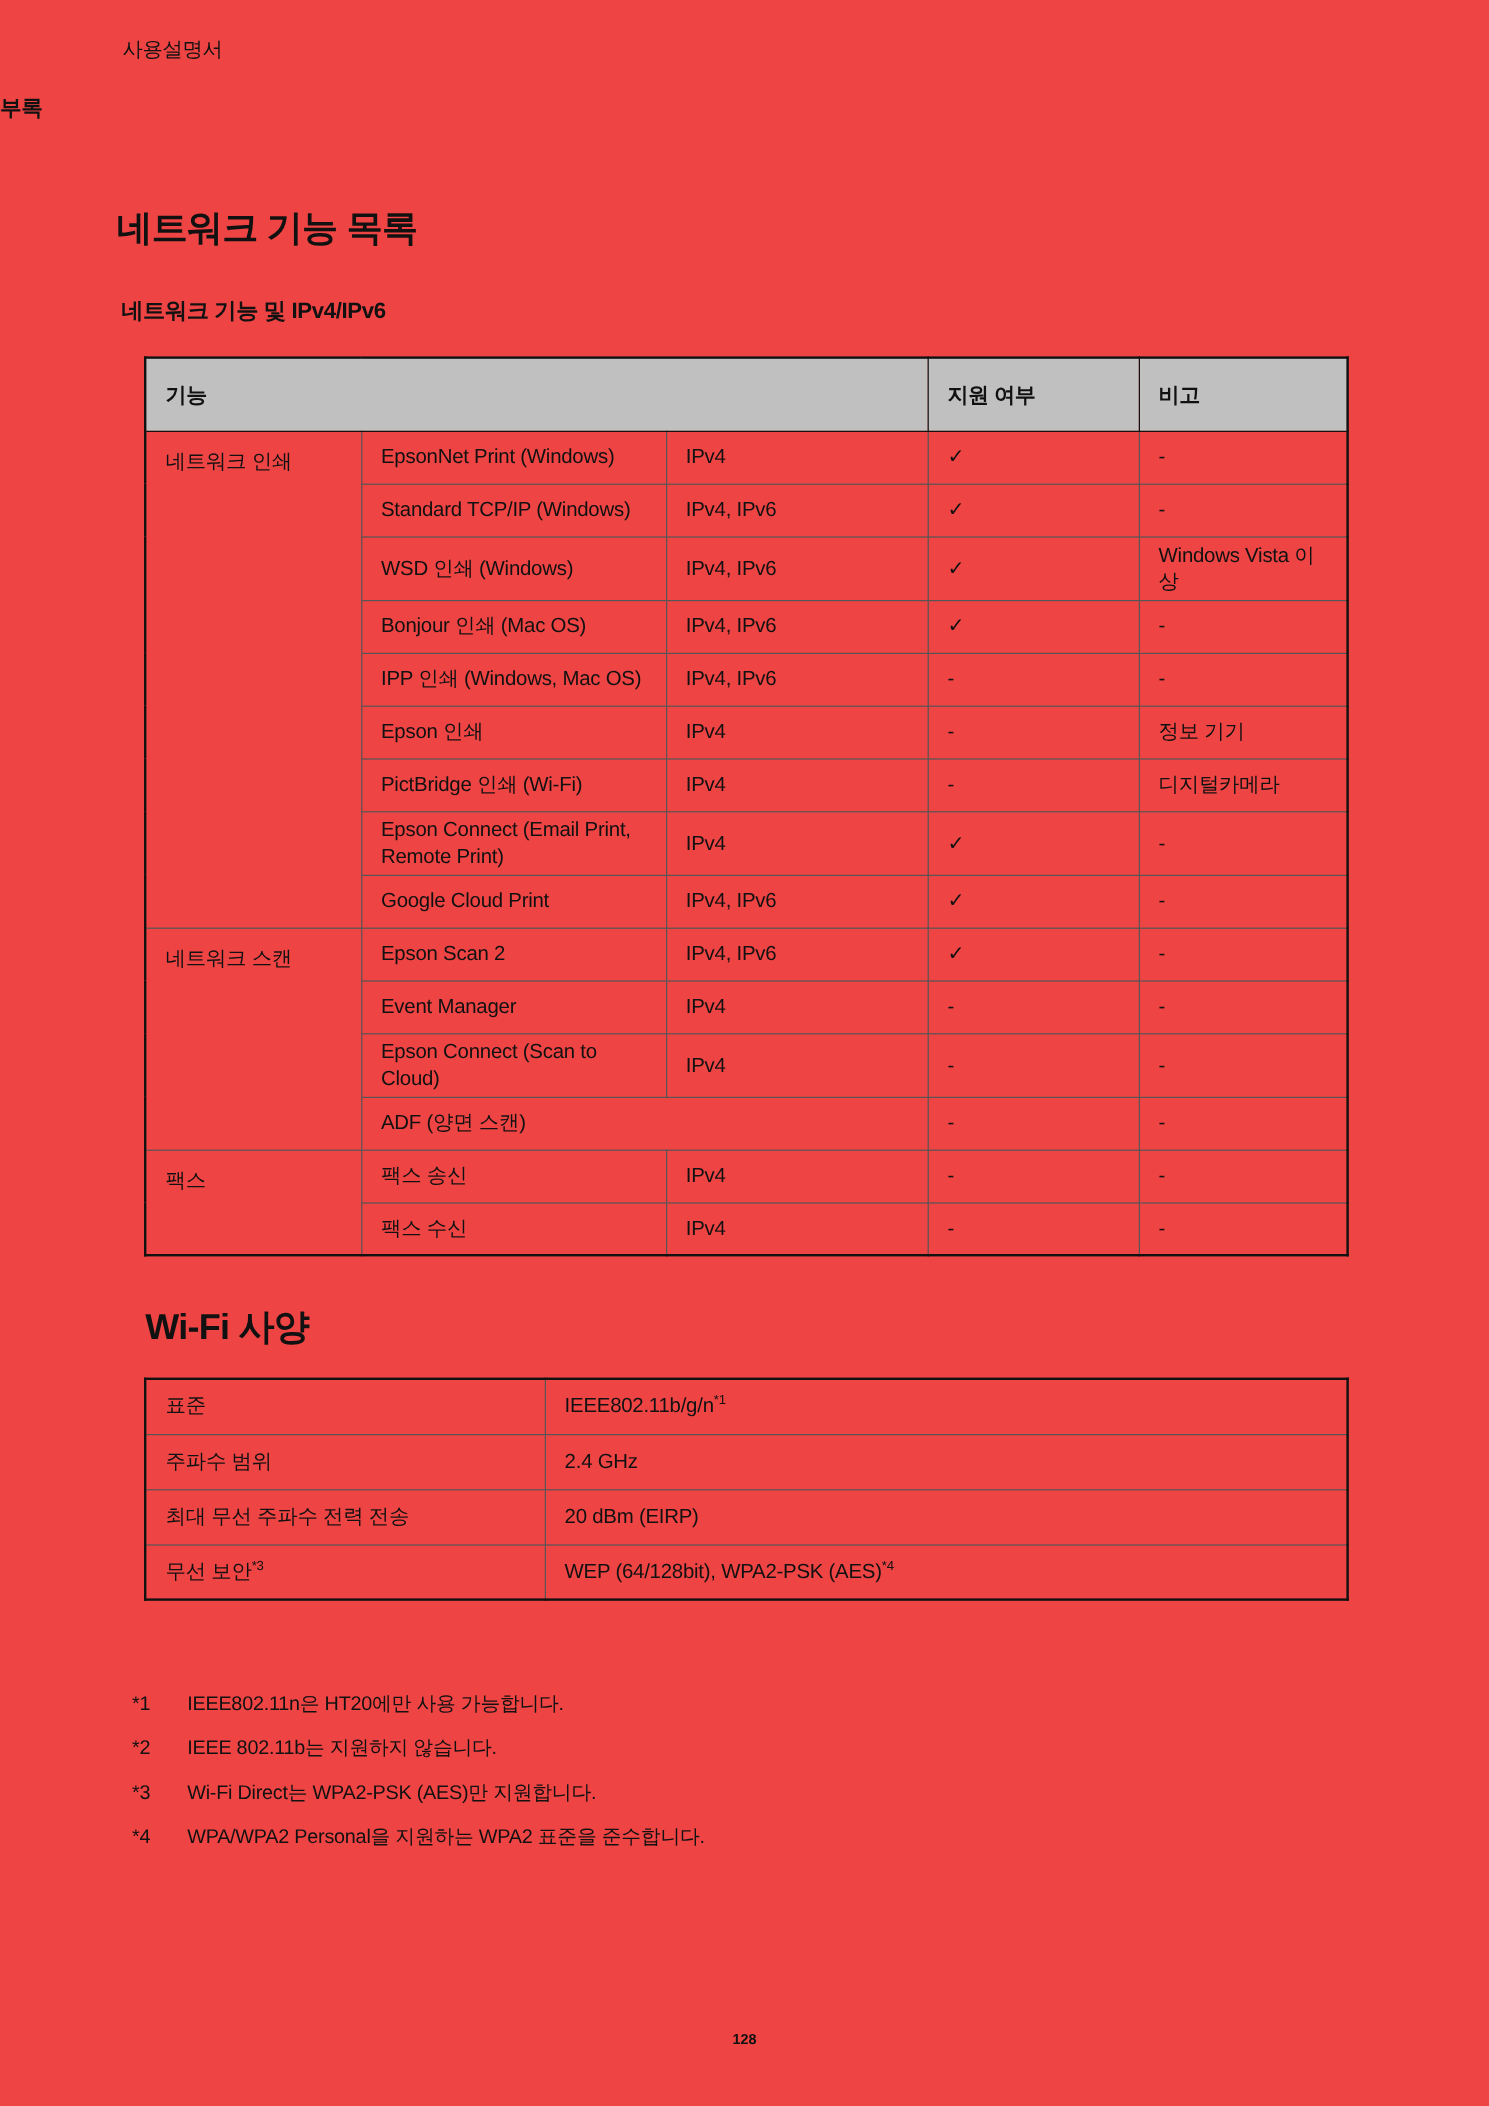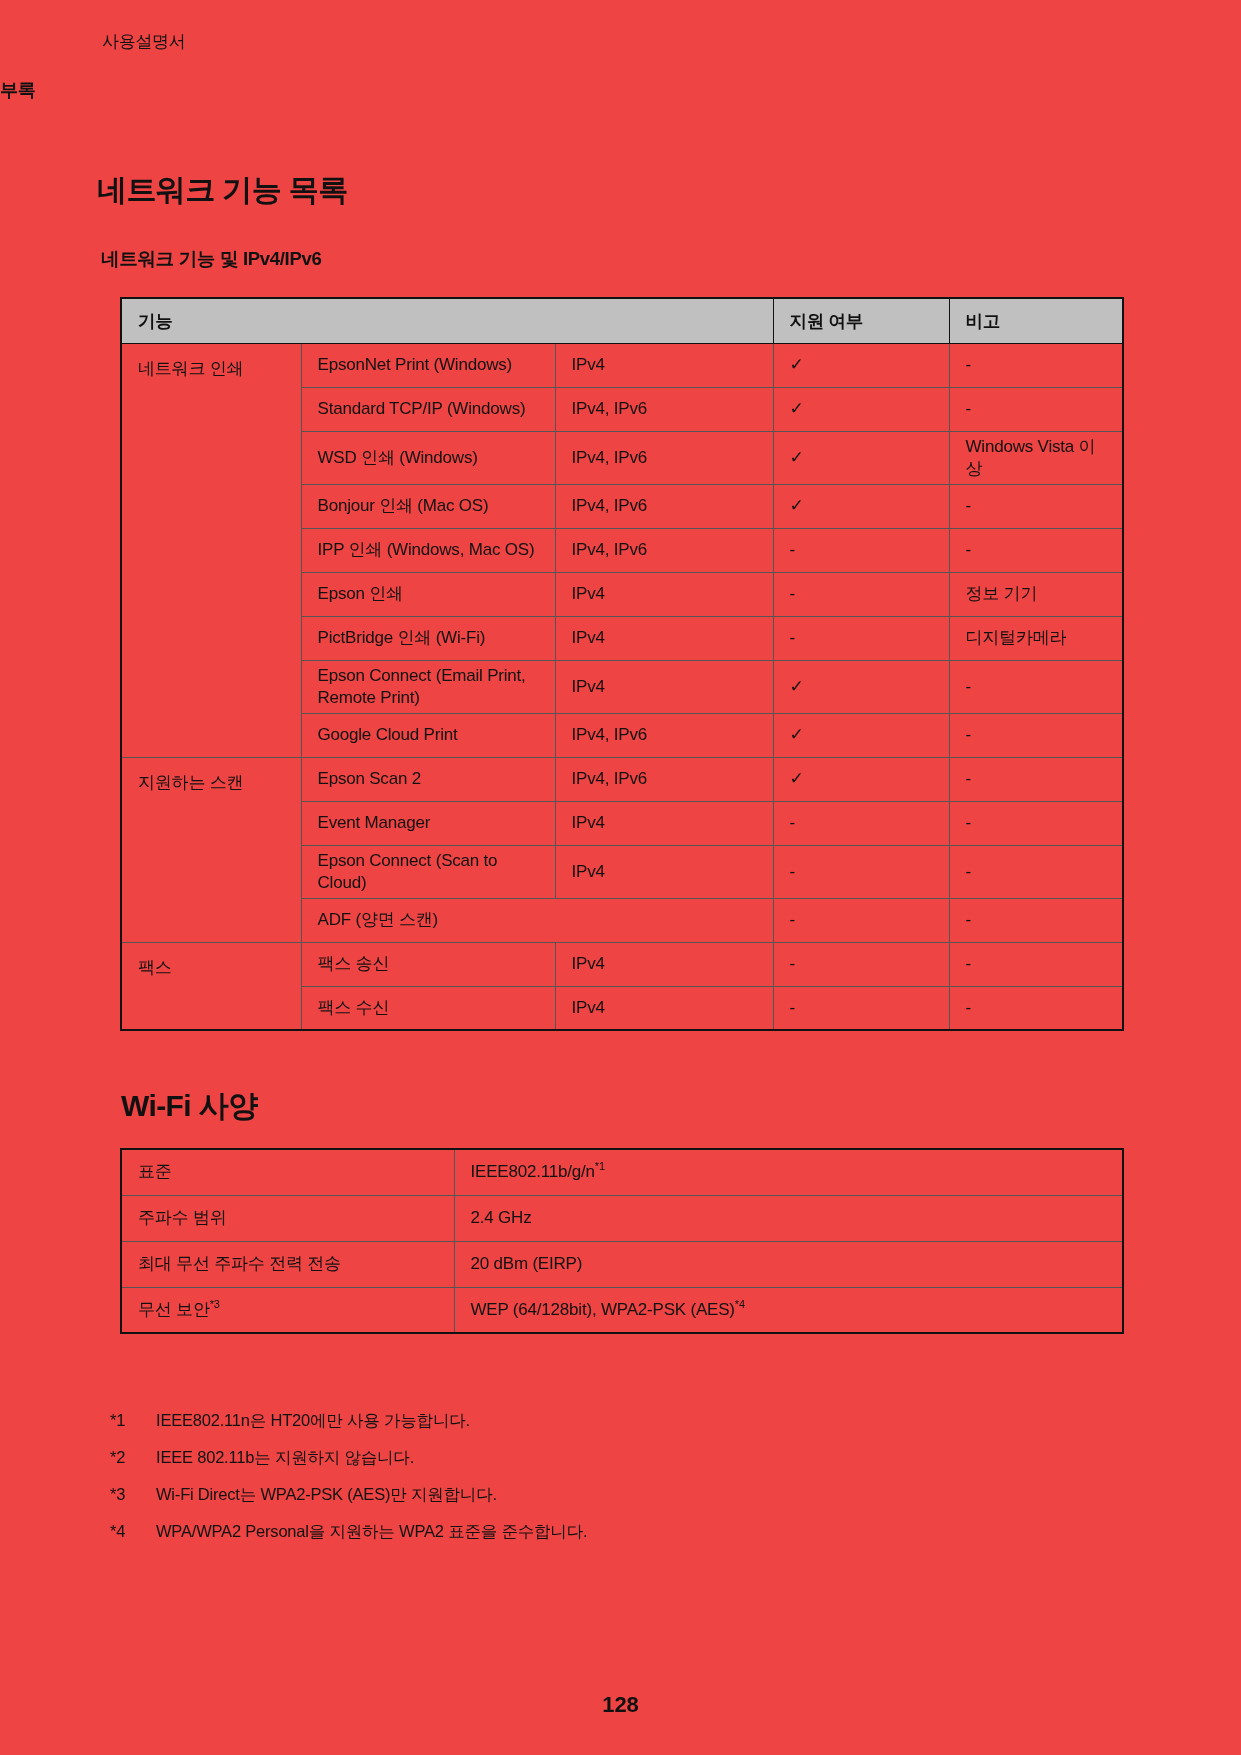--- a/index.html
+++ b/index.html
@@ -49,21 +49,21 @@
   table {
     position: absolute;
     border-collapse: collapse;
     table-layout: fixed;
     border: 2px solid #111111;
   }
   .net-table { left: 120px; top: 297px; width: 1002px; }
   .wifi-table { left: 120px; top: 1148px; width: 1002px; padding-left: 28px; }
   th {
     background: #c0c0c0;
-    height: 45px;
+    height: 61px;
     text-align: left;
     vertical-align: middle;
     padding: 0 8px 0 16px;
     font-size: 17.5px;
     font-weight: 700;
     border: 1px solid #111111;
     letter-spacing: -0.3px;
   }
   td {
     height: 44px;
@@ -96,21 +96,21 @@
     display: flex;
     line-height: 22px;
     margin-bottom: 15px;
   }
   .fn-marker { flex: 0 0 46px; }
   .page-number {
     position: absolute;
     left: 0; right: 0;
     top: 1692px;
     text-align: center;
-    font-size: 22px;
+    font-size: 12px;
     font-weight: 700;
   }
 </style>
 </head>
 <body>
 
 <div class="sheet">
 
   <div class="doc-title">사용설명서</div>
   <div class="section-header">부록</div>
@@ -183,21 +183,21 @@
         <td class="support">✓</td>
         <td>-</td>
       </tr>
       <tr>
         <td>Google Cloud Print</td>
         <td>IPv4, IPv6</td>
         <td class="support">✓</td>
         <td>-</td>
       </tr>
       <tr>
-        <td class="group" rowspan="4">지원하는 스캔</td>
+        <td class="group" rowspan="4">네트워크 스캔</td>
         <td>Epson Scan 2</td>
         <td>IPv4, IPv6</td>
         <td class="support">✓</td>
         <td>-</td>
       </tr>
       <tr>
         <td>Event Manager</td>
         <td>IPv4</td>
         <td class="support">-</td>
         <td>-</td>

